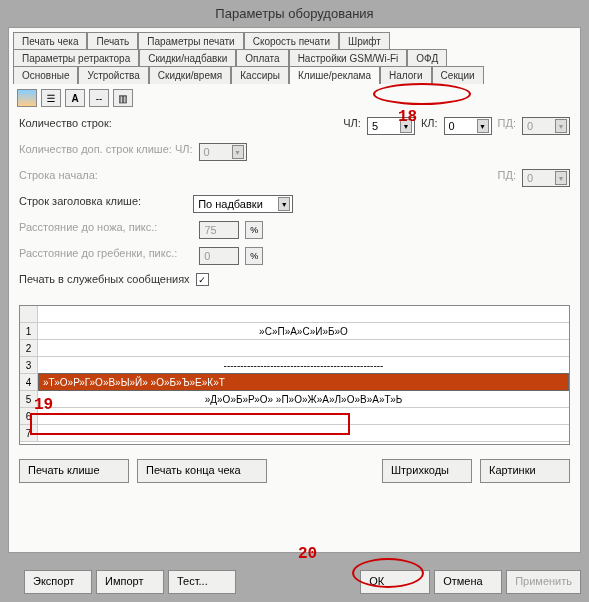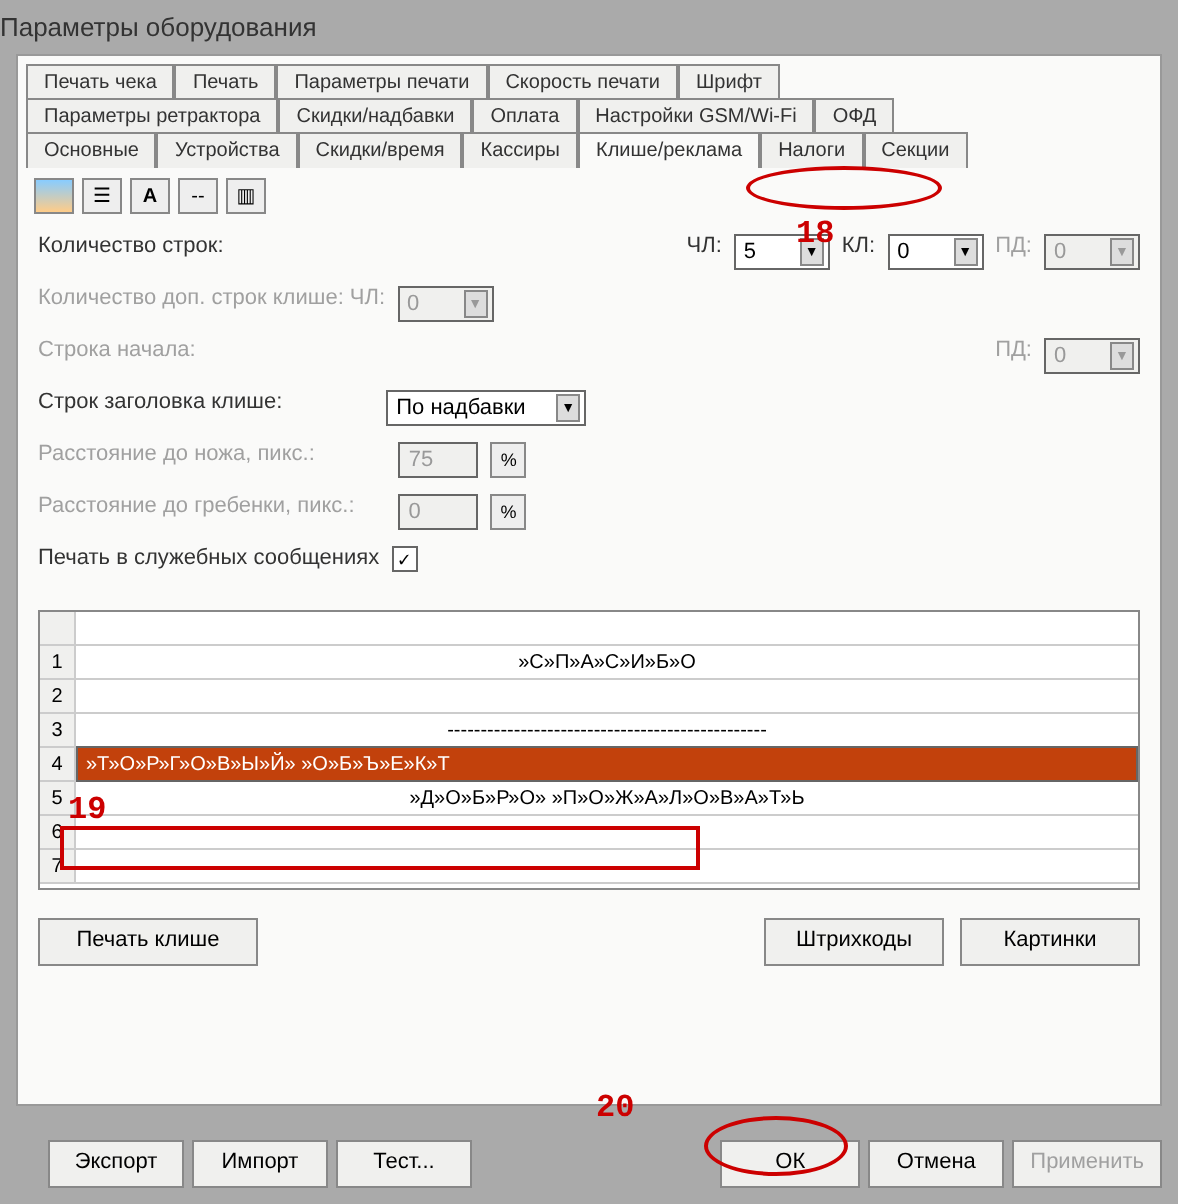--- a/index.html
+++ b/index.html
@@ -1,18 +1,18 @@
 <!DOCTYPE html>
 <html><head>
 <meta charset="utf-8">
 <style>
 *{box-sizing:border-box;margin:0;padding:0;font-family:Tahoma,Arial,sans-serif;font-size:11px}
 body{background:#aaa;width:589px;height:602px;overflow:hidden}
 .win{background:#aaa;width:589px;height:602px;position:relative}
-.title{padding:6px 0;color:#333;font-size:13px}
+.title{text-align:center;padding:6px 0;color:#333;font-size:13px}
 .panel{background:#fafaf9;margin:0 8px 8px;border:1px solid #999;position:relative;height:526px}
 .tabs{padding:4px 4px 0}
 .tabrow{display:flex;gap:0;margin-bottom:-1px}
 .tab{border:1px solid #888;background:#f0f0ee;padding:3px 8px;color:#333;font-size:10px;cursor:pointer;border-bottom:none;position:relative}
 .tab.active{background:#fafaf9;z-index:2}
 .toolbar{display:flex;gap:4px;padding:6px 8px 10px}
 .tbtn{width:20px;height:18px;border:1px solid #888;background:#eee;display:flex;align-items:center;justify-content:center;font-size:10px;cursor:pointer}
 .form{padding:0 10px}
 .row{display:flex;align-items:flex-start;height:26px;gap:6px}
 .lbl{color:#333}
@@ -21,21 +21,21 @@
 .sel.dis{background:#f0f0ee;color:#999}
 .arrow{width:12px;height:14px;background:#ddd;border:1px solid #888;display:flex;align-items:center;justify-content:center;font-size:7px}
 .pxbtn{width:18px;height:18px;border:1px solid #888;background:#eee;font-size:9px;text-align:center;line-height:16px}
 .chk{width:13px;height:13px;border:1px solid #666;background:#fff;display:flex;align-items:center;justify-content:center;font-size:9px}
 .grid{margin:6px 10px;border:1px solid #888;background:#fff;height:140px;position:relative}
 .grow{display:flex;border-bottom:1px solid #ccc;height:17px;align-items:center}
 .gnum{width:18px;border-right:1px solid #ccc;text-align:center;background:#f0f0ee;font-size:10px;height:100%;line-height:17px}
 .gtxt{flex:1;padding:0 4px;font-size:10px;text-align:center;white-space:nowrap;overflow:hidden}
 .gtxt.sel{background:#c2410c;color:#fff}
 .btns{display:flex;gap:8px;padding:8px 10px}
-.btn{border:1px solid #888;background:#f0f0ee;padding:4px 8px;height:24px;cursor:pointer;text-align:center}
+.btn{border:1px solid #888;background:#f0f0ee;padding:4px 8px;height:24px;cursor:pointer;text-align:left}
 .bottombar{position:absolute;bottom:8px;left:24px;right:8px;display:flex;gap:4px;align-items:center}
 .bottombar .btn{flex:0 0 auto;min-width:68px}
 .ann{position:absolute;color:#c00;font-weight:bold;font-size:16px;z-index:10;font-family:Liberation Mono, monospace}
 .oval{position:absolute;border:2px solid #c00;border-radius:50%;z-index:9}
 .rect{position:absolute;border:2px solid #c00;z-index:9}
 </style>
 </head>
 <body>
 
 <div class="win">
@@ -170,20 +170,21 @@
           <div class="gtxt"></div>
         </div>
 <div class="grow">
           <div class="gnum">7</div>
           <div class="gtxt"></div>
         </div>
 </div>
 
 <div class="btns">
 <div class="btn" style="width:110px">Печать клише</div>
+<div class="btn" style="width:130px">Печать конца чека</div>
 <span style="flex:1"></span>
 <div class="btn" style="width:90px">Штрихкоды</div>
 <div class="btn" style="width:90px">Картинки</div>
 </div>
 </div>
 
 <div class="bottombar">
 <div class="btn">Экспорт</div>
 <div class="btn">Импорт</div>
 <div class="btn">Тест...</div>

